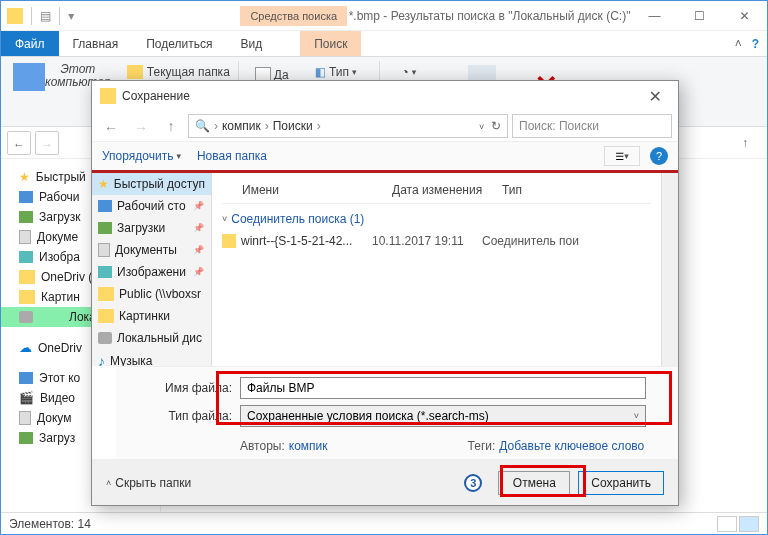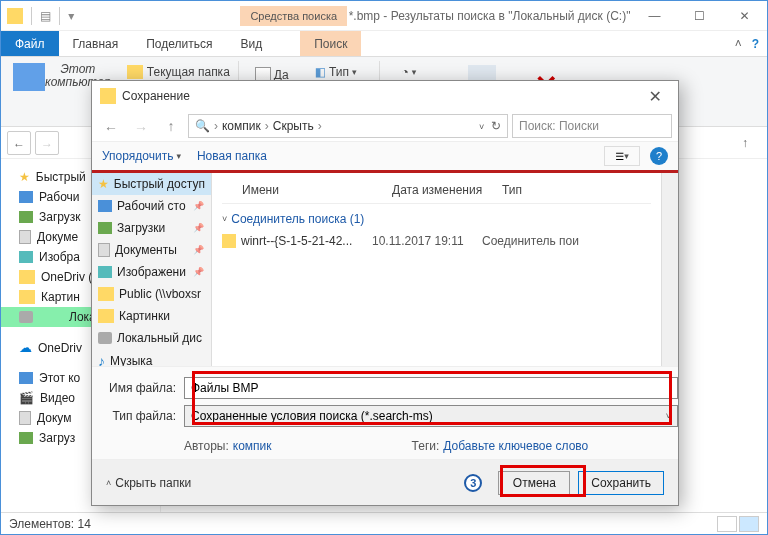--- a/index.html
+++ b/index.html
@@ -84,21 +84,21 @@
 .col-name { width: 150px; }
 .col-date { width: 110px; }
 .col-type { flex: 1; }
 .group-header { color: #1e5aa8; padding: 8px 0 4px; display: flex; align-items: center; gap: 4px; }
 .file-row { display: flex; padding: 4px 0; align-items: center; color: #333; }
 .file-row .fname { width: 150px; display: flex; align-items: center; gap: 5px; }
 .file-row .fdate { width: 110px; color: #555; }
 .file-row .ftype { flex: 1; color: #555; }
 .srch-icon { width: 14px; height: 14px; background: #ffd966; }
 
-.dlg-bottom { border-top: 1px solid #eee; padding: 10px 0 4px; background: #fafafa; }
+.dlg-bottom { border-top: 1px solid #eee; padding: 10px 32px 4px; background: #fafafa; margin-left: 24px; }
 .field-row { display: flex; align-items: center; margin-bottom: 6px; }
 .field-label { width: 92px; text-align: right; padding-right: 8px; color: #333; }
 .field-input { flex: 1; height: 22px; border: 1px solid #888; padding: 0 6px; background: #fff; color: #000; }
 .field-select { flex: 1; height: 22px; border: 1px solid #888; padding: 0 6px; background: #efefef; color: #000; display: flex; align-items: center; justify-content: space-between; }
 .red-highlight { position: absolute; border: 3px solid #e00000; pointer-events: none; }
 .meta-row { display: flex; padding: 6px 0 2px 92px; gap: 40px; font-size: 12px; }
 .meta-label { color: #555; margin-right: 4px; }
 .meta-link { color: #1e5aa8; }
 
 .dlg-actions { height: 46px; border-top: 1px solid #eee; background: #f0f0f0; display: flex; align-items: center; padding: 0 14px; }
@@ -285,21 +285,21 @@
 
   <div class="dlg-addr">
     <div class="dlg-nav-btn">←</div>
     <div class="dlg-nav-btn" style="color:#ccc">→</div>
     <div class="dlg-nav-btn">↑</div>
     <div class="crumb-box">
       <span>🔍</span>
       <span class="crumb-sep">›</span>
       <span>компик</span>
       <span class="crumb-sep">›</span>
-      <span>Скрыть</span>
+      <span>Поиски</span>
       <span class="crumb-sep">›</span>
       <span class="refresh"><span class="chev">˅</span>&nbsp;&nbsp;↻</span>
     </div>
     <div class="dlg-search">
       <span>Поиск: Поиски</span>
     </div>
   </div>
 
   <div class="dlg-toolbar">
     <div class="dlg-tb-btn">

